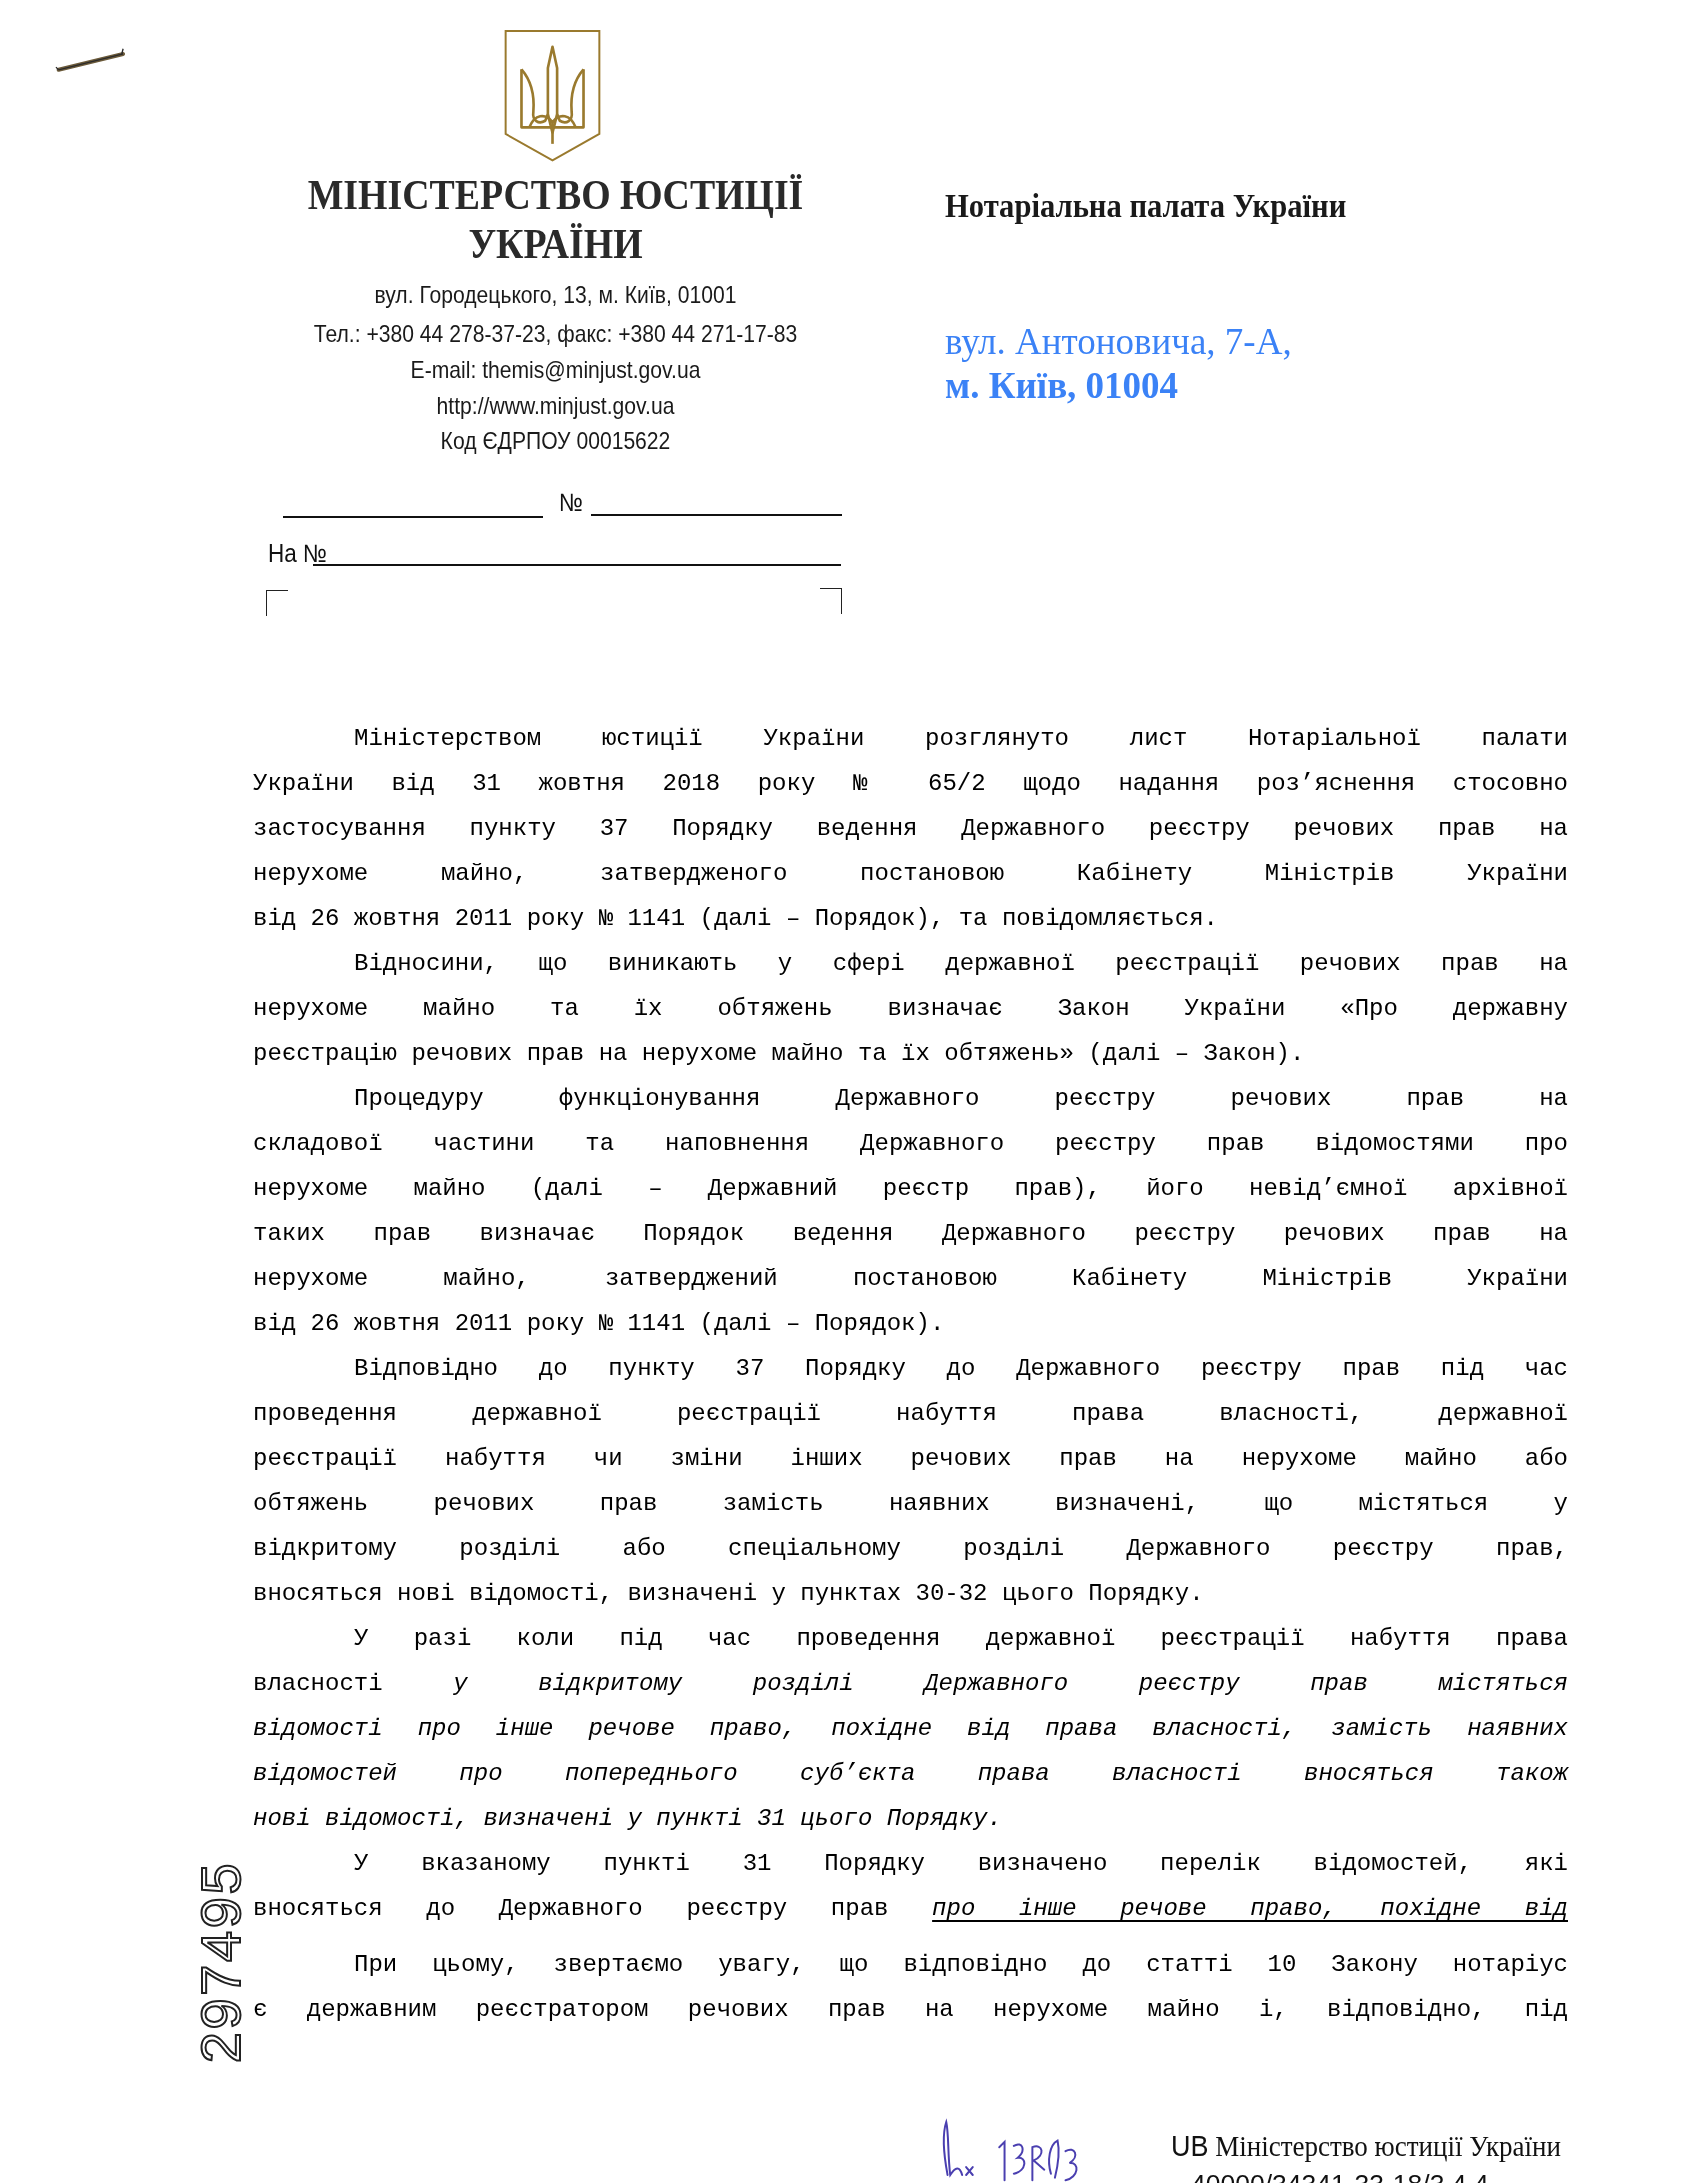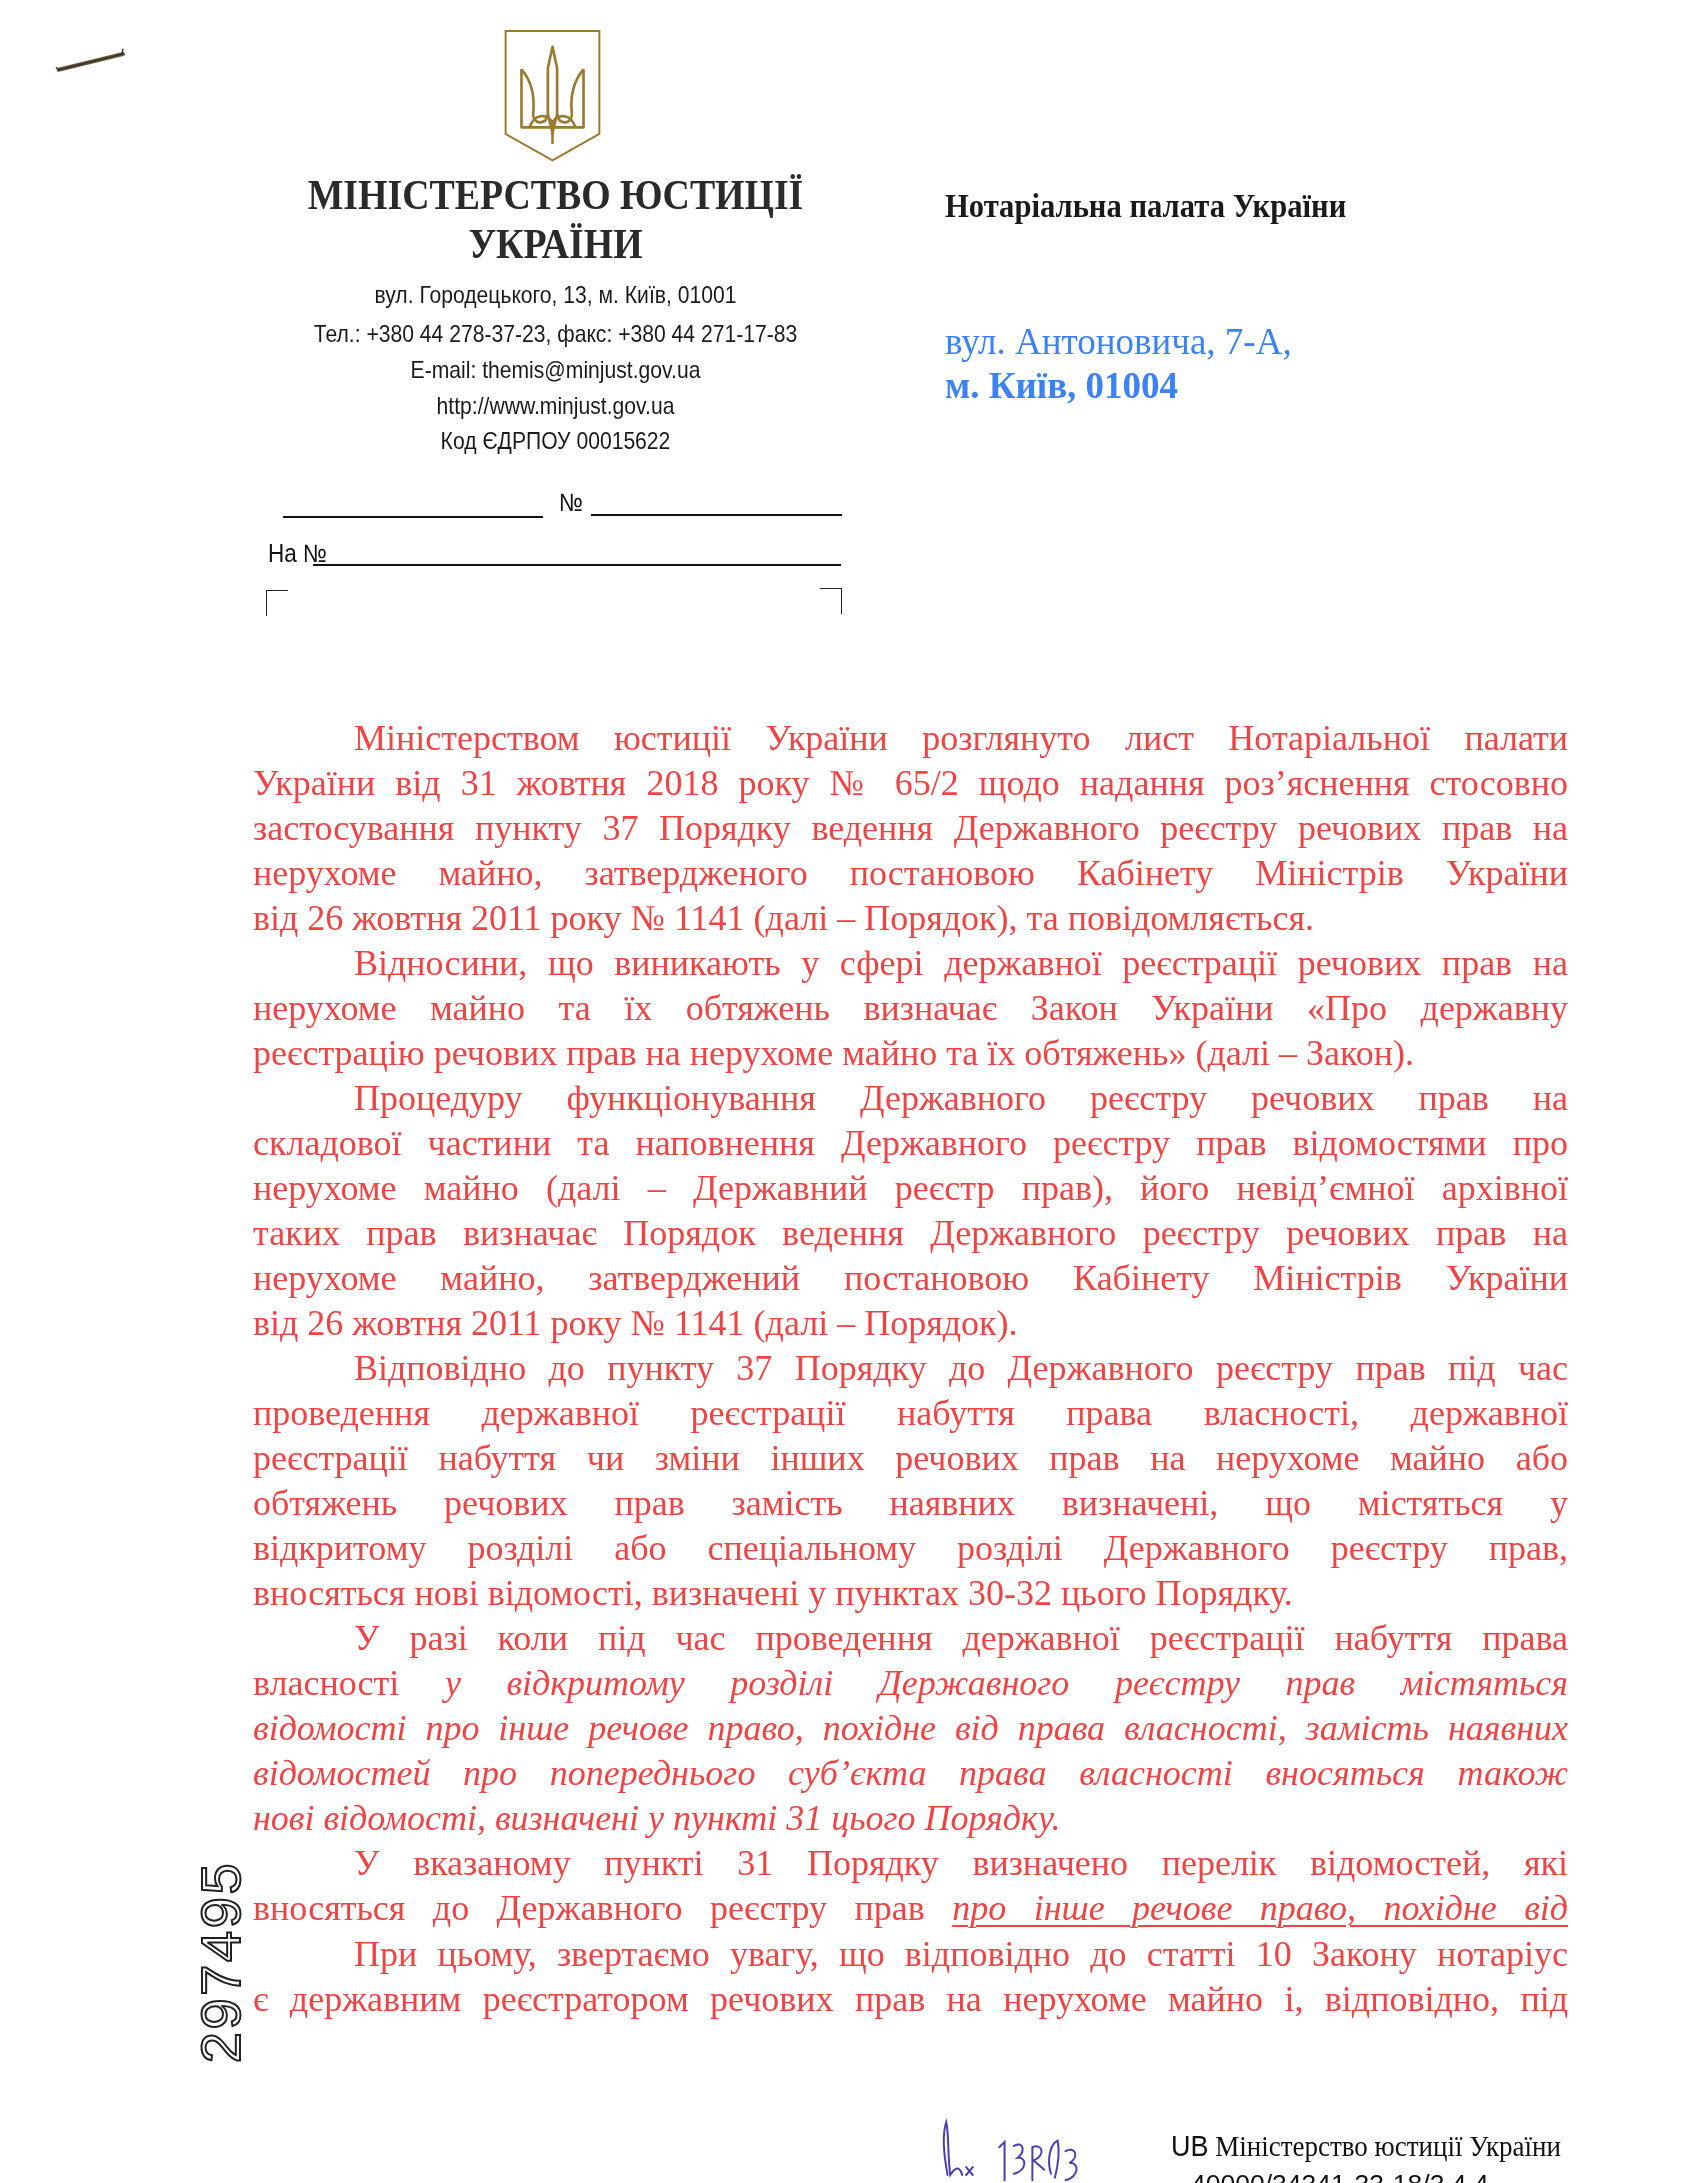--- a/index.html
+++ b/index.html
@@ -29,21 +29,21 @@
     left: 945px; top: 187px; font-family: "Liberation Serif", serif; font-weight: bold;
     font-size: 34px; color: #1a1a1a; white-space: nowrap; transform: scaleX(0.9); transform-origin: left top;
   }
   .recipient-addr {
     left: 945px; font-family: "Liberation Serif", serif; font-size: 37px; color: #3b82f6;
     white-space: nowrap; line-height: 42px;
   }
 
   .body-text {
     left: 253px; top: 716px; width: 1315px;
-    font-family: Liberation Serif, serif; font-size: 36px; line-height: 45px; color: #ef4444;
+    font-family: Liberation Mono, monospace; font-size: 24px; line-height: 45px; color: #000000;
   }
   .para { margin: 0; text-align: justify; text-indent: 101px; }
   .para .ln { display: block; text-align: justify; text-align-last: justify; white-space: nowrap; }
   .para .ln.last { text-align-last: left; }
   .para .ln.first { padding-left: 101px; }
   .para { text-indent: 0; }
   .it { font-style: italic; }
   .ul { text-decoration: underline; text-decoration-thickness: 2px; text-underline-offset: 5.3px; }
 
   .side-number {
@@ -159,21 +159,21 @@
     <span class="ln it">відомості про інше речове право, похідне від права власності, замість наявних</span>
     <span class="ln it">відомостей про попереднього суб’єкта права власності вносяться також</span>
     <span class="ln last it">нові відомості, визначені у пункті 31 цього Порядку.</span>
   </div>
 
   <div class="para">
     <span class="ln first">У вказаному пункті 31 Порядку визначено перелік відомостей, які</span>
     <span class="ln"><span>вносяться до Державного реєстру прав </span><span class="it ul">про інше речове право, похідне від</span></span>
   </div>
 
-  <div class="para" style="margin-top:1px;">
+  <div class="para" style="margin-top:11px;">
     <span class="ln first">При цьому, звертаємо увагу, що відповідно до статті 10 Закону нотаріус</span>
     <span class="ln">є державним реєстратором речових прав на нерухоме майно і, відповідно, під</span>
   </div>
 </div>
 
 <div class="abs side-number">297495</div>
 
 <div class="abs signature">
   <svg width="159" height="69" viewBox="0 0 240 104">
     <g fill="none" stroke="#4a3fb0" stroke-width="3" stroke-linecap="round">

